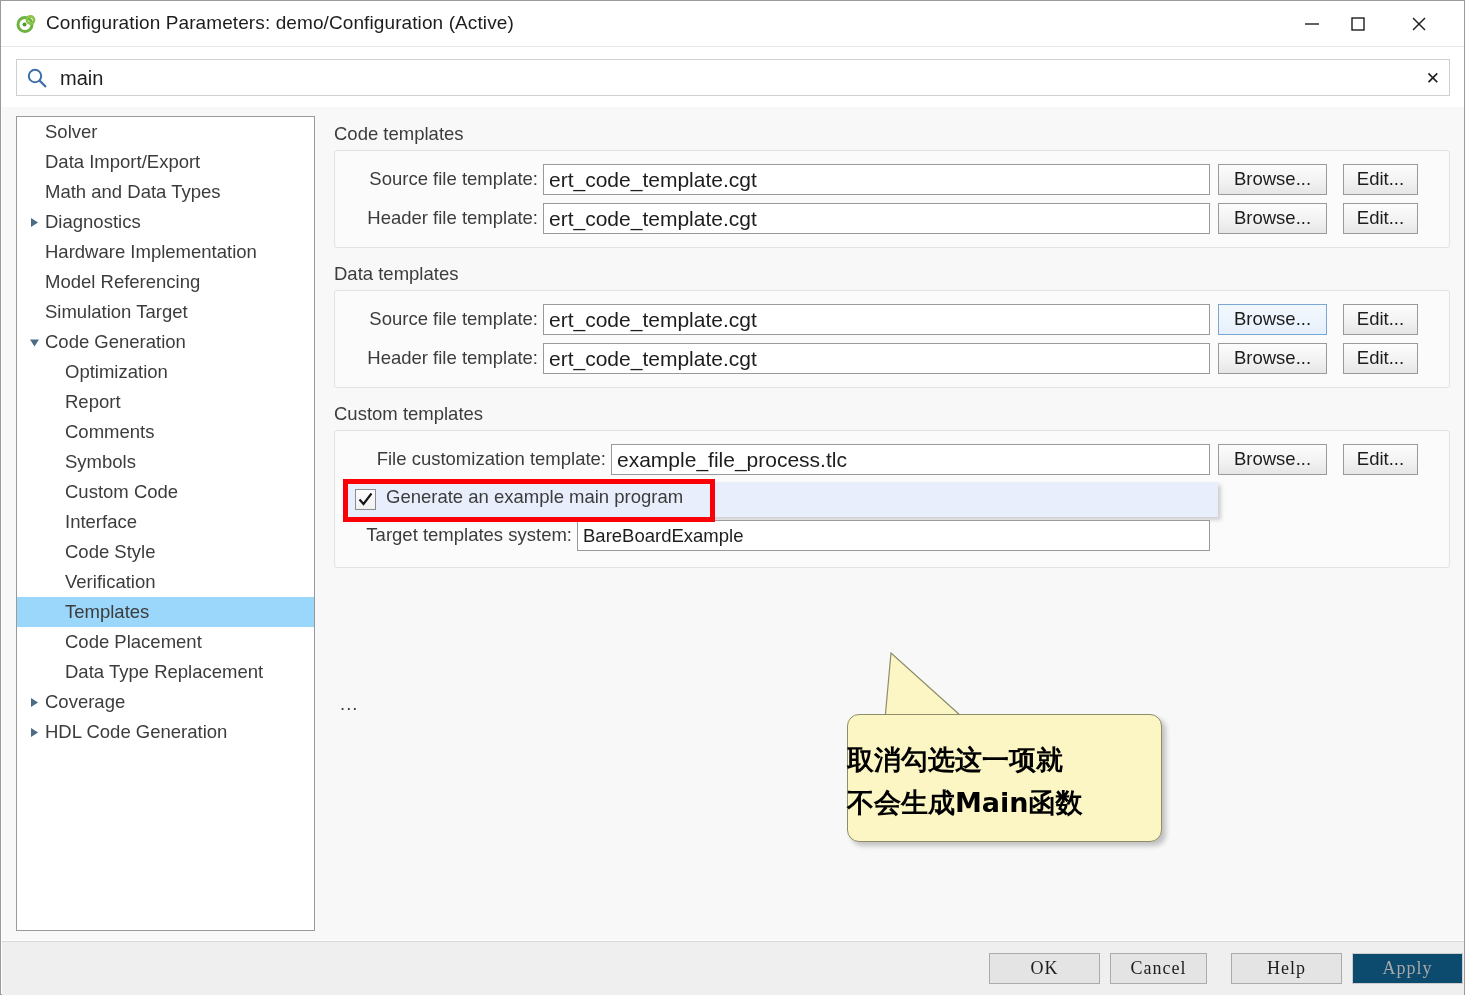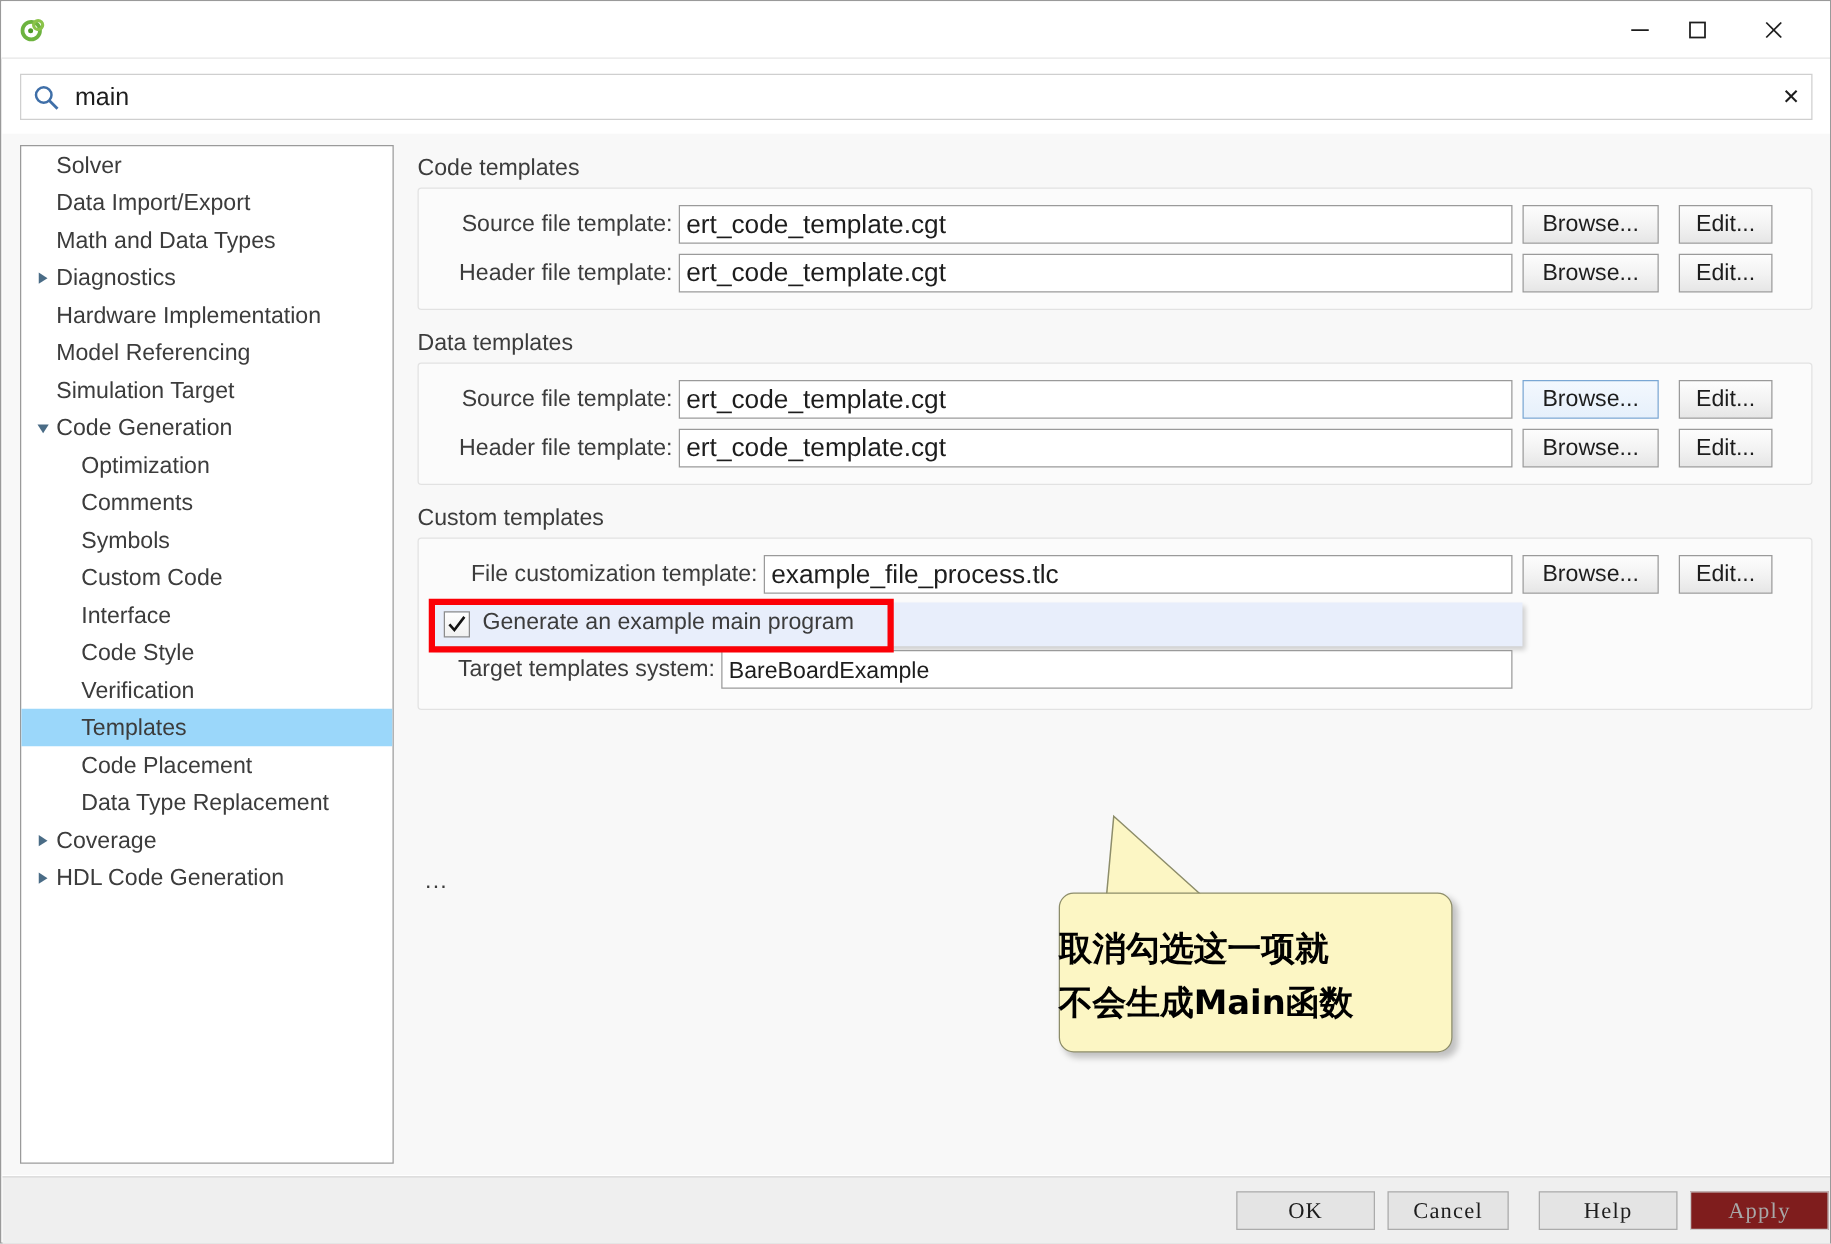--- a/index.html
+++ b/index.html
@@ -243,38 +243,39 @@
     background: #e4e4e4;
     font-family: "Liberation Serif", serif;
     font-size: 18px;
     color: #1d1d1d;
     text-align: center;
     line-height: 29px;
     letter-spacing: 1px;
     cursor: default;
   }
   .footer-btn.disabled {
-    background: #7f1d1d;
+    background: #0c4a6e;
     border-color: #cdcdcd;
     color: #a8a8a8;
   }
 </style>
 </head>
 <body>
 
 <div id="window">
 
   <div id="titlebar">
     <span id="app-icon">
       <svg width="20" height="20" viewBox="0 0 20 20">
         <circle cx="9" cy="10.5" r="7" fill="none" stroke="#6db33f" stroke-width="3"></circle>
         <circle cx="14.5" cy="6" r="3.6" fill="none" stroke="#8bc34a" stroke-width="2.6"></circle>
         <circle cx="8.5" cy="10.5" r="2" fill="#4e9a28"></circle>
       </svg>
     </span>
+    <span id="title-text">Configuration Parameters: demo/Configuration (Active)</span>
 
     <div class="wbtn" id="win-min">
       <svg width="18" height="18" viewBox="0 0 18 18">
           <line x1="2" y1="9" x2="16" y2="9" stroke="#1d1d1d" stroke-width="1.4"></line>
         </svg>
     </div>
     <div class="wbtn" id="win-max">
       <svg width="18" height="18" viewBox="0 0 18 18">
           <rect x="3" y="3" width="12" height="12" fill="none" stroke="#1d1d1d" stroke-width="1.4"></rect>
         </svg>
@@ -311,20 +312,21 @@
           </span><span>Diagnostics</span></div>
         <div class="tree-item"><span>Hardware Implementation</span></div>
         <div class="tree-item"><span>Model Referencing</span></div>
         <div class="tree-item"><span>Simulation Target</span></div>
         <div class="tree-item"><span class="twisty">
             <svg width="11" height="11" viewBox="0 0 11 11">
               <polygon points="1,2.5 10,2.5 5.5,9.5" fill="#4a6c86"></polygon>
             </svg>
           </span><span>Code Generation</span></div>
         <div class="tree-item child"><span>Optimization</span></div>
+        <div class="tree-item child"><span>Report</span></div>
         <div class="tree-item child"><span>Comments</span></div>
         <div class="tree-item child"><span>Symbols</span></div>
         <div class="tree-item child"><span>Custom Code</span></div>
         <div class="tree-item child"><span>Interface</span></div>
         <div class="tree-item child"><span>Code Style</span></div>
         <div class="tree-item child"><span>Verification</span></div>
         <div class="tree-item child selected"><span>Templates</span></div>
         <div class="tree-item child"><span>Code Placement</span></div>
         <div class="tree-item child"><span>Data Type Replacement</span></div>
         <div class="tree-item"><span class="twisty">

